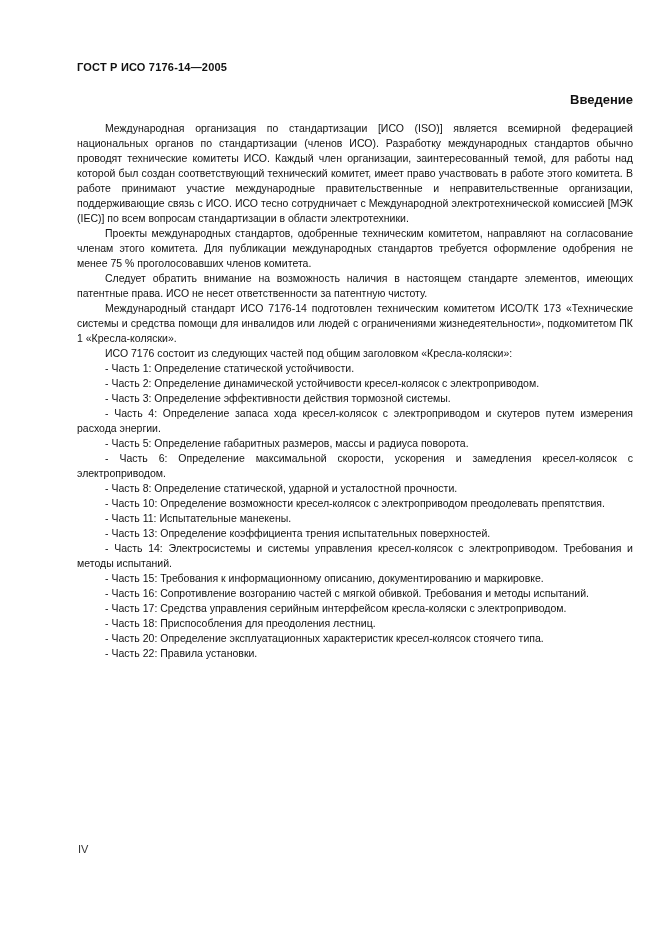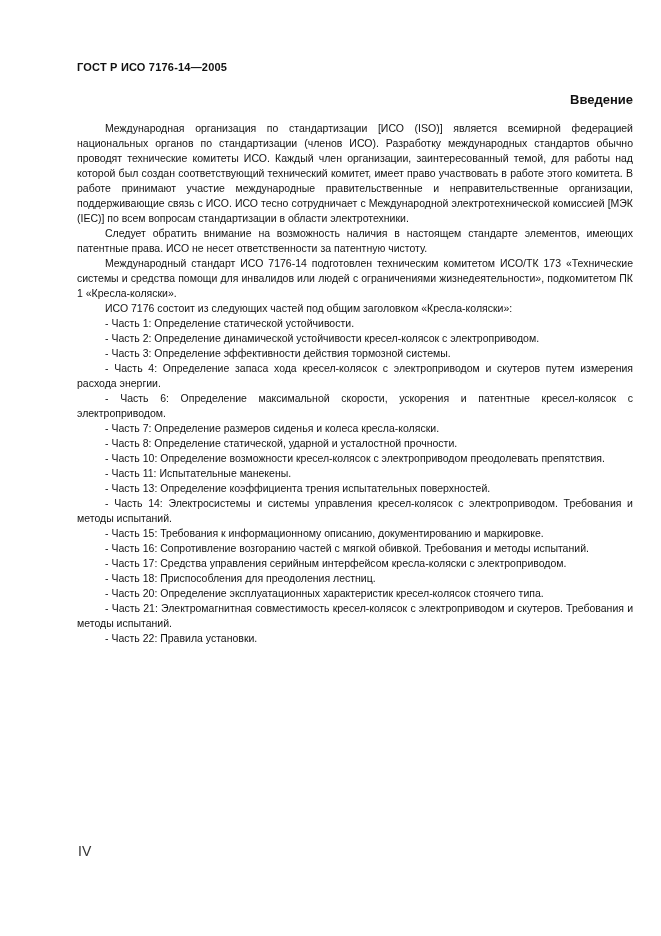--- a/index.html
+++ b/index.html
@@ -48,51 +48,51 @@
   }
   .doc-body p {
     margin: 0;
     padding: 0;
     text-indent: 28px;
   }
   .page-number {
     position: absolute;
     left: 78px;
     top: 843px;
-    font-size: 14px;
+    font-size: 11px;
     color: #333333;
   }
 </style>
 </head>
 <body>
 
 <div class="page">
   <div class="doc-header">ГОСТ Р ИСО 7176-14—2005</div>
 
   <h1 class="doc-title">Введение</h1>
 
   <div class="doc-body">
       <p>Международная организация по стандартизации [ИСО (ISO)] является всемирной федерацией национальных органов по стандартизации (членов ИСО). Разработку международных стандартов обычно проводят технические комитеты ИСО. Каждый член организации, заинтересованный темой, для работы над которой был создан соответствующий технический комитет, имеет право участвовать в работе этого комитета. В работе принимают участие международные правительственные и неправительственные организации, поддерживающие связь с ИСО. ИСО тесно сотрудничает с Международной электротехнической комиссией [МЭК (IEC)] по всем вопросам стандартизации в области электротехники.</p>
+      <p>Проекты международных стандартов, одобренные техническим комитетом, направляют на согласование членам этого комитета. Для публикации международных стандартов требуется оформление одобрения не менее 75 % проголосовавших членов комитета.</p>
       <p>Следует обратить внимание на возможность наличия в настоящем стандарте элементов, имеющих патентные права. ИСО не несет ответственности за патентную чистоту.</p>
       <p>Международный стандарт ИСО 7176-14 подготовлен техническим комитетом ИСО/ТК 173 «Технические системы и средства помощи для инвалидов или людей с ограничениями жизнедеятельности», подкомитетом ПК 1 «Кресла-коляски».</p>
       <p>ИСО 7176 состоит из следующих частей под общим заголовком «Кресла-коляски»:</p>
       <p>- Часть 1: Определение статической устойчивости.</p>
       <p>- Часть 2: Определение динамической устойчивости кресел-колясок с электроприводом.</p>
       <p>- Часть 3: Определение эффективности действия тормозной системы.</p>
       <p>- Часть 4: Определение запаса хода кресел-колясок с электроприводом и скутеров путем измерения расхода энергии.</p>
-      <p>- Часть 6: Определение максимальной скорости, ускорения и патентные кресел-колясок с электроприводом.</p>
-      <p>- Часть 7: Определение размеров сиденья и колеса кресла-коляски.</p>
+      <p>- Часть 5: Определение габаритных размеров, массы и радиуса поворота.</p>
+      <p>- Часть 6: Определение максимальной скорости, ускорения и замедления кресел-колясок с электроприводом.</p>
       <p>- Часть 8: Определение статической, ударной и усталостной прочности.</p>
       <p>- Часть 10: Определение возможности кресел-колясок с электроприводом преодолевать препятствия.</p>
       <p>- Часть 11: Испытательные манекены.</p>
       <p>- Часть 13: Определение коэффициента трения испытательных поверхностей.</p>
       <p>- Часть 14: Электросистемы и системы управления кресел-колясок с электроприводом. Требования и методы испытаний.</p>
       <p>- Часть 15: Требования к информационному описанию, документированию и маркировке.</p>
       <p>- Часть 16: Сопротивление возгоранию частей с мягкой обивкой. Требования и методы испытаний.</p>
       <p>- Часть 17: Средства управления серийным интерфейсом кресла-коляски с электроприводом.</p>
       <p>- Часть 18: Приспособления для преодоления лестниц.</p>
       <p>- Часть 20: Определение эксплуатационных характеристик кресел-колясок стоячего типа.</p>
-      <p>- Часть 21: Электромагнитная совместимость кресел-колясок с электроприводом и скутеров. Требования и методы испытаний.</p>
       <p>- Часть 22: Правила установки.</p>
     </div>
 
   <div class="page-number">IV</div>
 </div>
 
 </body></html>

